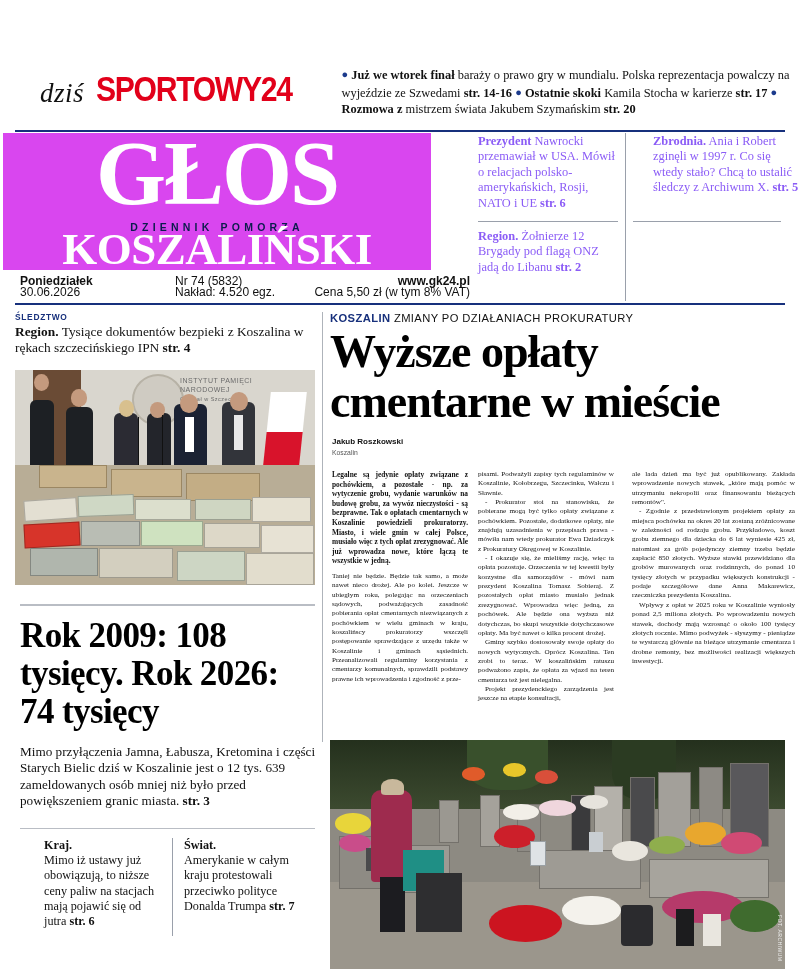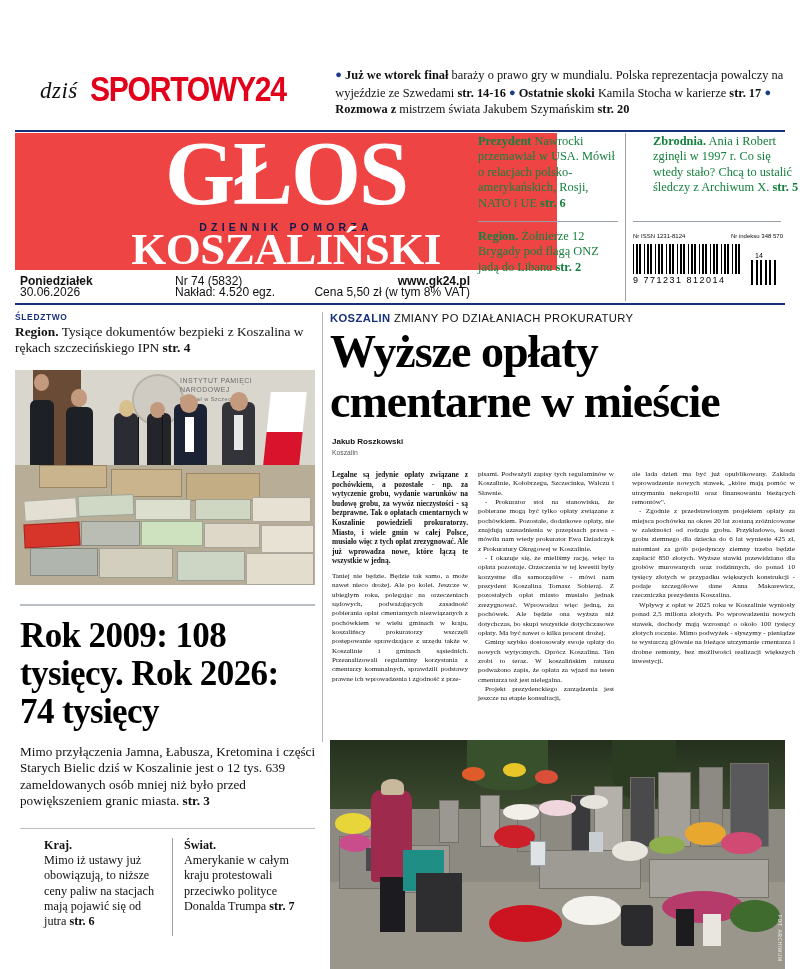--- a/index.html
+++ b/index.html
@@ -1,47 +1,47 @@
 <!DOCTYPE html>
 <html><head>
 <meta charset="utf-8">
 <style>
   html,body{margin:0;padding:0;background:#ffffff;}
   body{width:800px;height:969px;font-family:"Liberation Serif",serif;color:#000;overflow:hidden;position:relative;}
   .page{width:800px;height:969px;position:relative;}
 
   
   .topbanner{position:absolute;left:0;top:56px;width:800px;height:72px;display:flex;align-items:flex-start;}
-  .dzis{font-family:"Liberation Serif",serif;font-style:italic;font-size:23px;letter-spacing:.5px;margin-left:40px;margin-top:22px;color:#111;}
+  .dzis{font-family:"Liberation Serif",serif;font-style:italic;font-size:27px;letter-spacing:.5px;margin-left:40px;margin-top:22px;color:#111;}
   .sportowy{font-family:"Liberation Sans",sans-serif;font-weight:bold;font-size:35px;color:#e2001a;letter-spacing:-1.5px;margin-left:12px;margin-top:13px;
      transform:scaleX(.86);transform-origin:left top;}
   .sportlines{margin-left:18px;margin-top:10px;width:570px;font-size:12.4px;line-height:16.6px;color:#111;text-align:left;}
   .sportlines b{font-weight:bold;}
   .bullet{color:#1b3a8c;font-size:11px;vertical-align:1px;}
 
   
-  .masthead{position:absolute;left:15px;top:133px;width:542px;height:137px;background:#ef4444;}
+  .masthead{position:absolute;left:3px;top:133px;width:428px;height:137px;background:#d946ef;}
   .mh-inner{position:relative;width:100%;height:100%;}
   .glos{position:absolute;left:0;right:0;top:-4px;text-align:center;font-family:"Liberation Serif",serif;font-weight:bold;
         font-size:90px;line-height:90px;color:#fff;letter-spacing:-2px;}
   .dziennik{position:absolute;left:0;right:0;top:88px;text-align:center;font-family:"Liberation Sans",sans-serif;font-weight:bold;
         font-size:10.5px;letter-spacing:4.2px;color:#0b1c4d;}
   .koszalinski{position:absolute;left:0;right:0;top:94px;text-align:center;font-family:"Liberation Serif",serif;font-weight:bold;
         font-size:45px;line-height:45px;color:#fff;letter-spacing:-0.5px;}
   .mh-foot{position:absolute;left:15px;top:276px;width:455px;height:26px;font-family:"Liberation Sans",sans-serif;font-size:12px;line-height:11px;color:#111;}
   .mh-foot .c1{position:absolute;left:5px;top:0;}
   .mh-foot .c2{position:absolute;left:160px;top:0;}
   .mh-foot .c3{position:absolute;right:0;top:0;text-align:right;}
   .mh-foot b{font-weight:bold;}
   .rule-top{position:absolute;left:15px;top:130px;width:770px;height:2px;background:#17307c;}
   .rule-bot{position:absolute;left:15px;top:303px;width:770px;height:2px;background:#17307c;}
 
   
   .teasers{position:absolute;left:478px;top:133px;width:307px;height:170px;}
-  .tz{position:absolute;font-size:12.4px;line-height:15.4px;color:#15803d;}
+  .tz{position:absolute;font-size:12.4px;line-height:15.4px;color:#8b5cf6;}
   .tz b{font-weight:bold;}
   .t-prez{left:0;top:1px;width:140px;}
   .t-zbro{left:155px;top:1px;width:148px;margin-left:20px;}
   .t-reg{left:0;top:96px;width:140px;}
   .vdiv{position:absolute;left:147px;top:0px;width:1px;height:168px;background:#9aa0ab;}
   .hdiv1{position:absolute;left:0;top:88px;width:140px;height:1px;background:#9aa0ab;}
   .hdiv2{position:absolute;left:155px;top:88px;width:148px;height:1px;background:#9aa0ab;}
   .barcodewrap{position:absolute;left:155px;top:100px;width:150px;}
   .bc-labels{font-family:"Liberation Sans",sans-serif;font-size:6px;color:#111;display:flex;justify-content:space-between;}
   .bc-bars{margin-top:5px;height:30px;width:110px;
@@ -173,32 +173,20 @@
     </div>
 
     <div class="tz t-zbro">
       <b>Zbrodnia.</b><span> Ania i Robert zginęli w 1997 r. Co się wtedy stało? Chcą to ustalić śledczy z Archiwum X. </span><b>str. 5</b>
     </div>
 
     <div class="tz t-reg">
       <b>Region.</b><span> Żołnierze 12 Brygady pod flagą ONZ jadą do Libanu </span><b>str. 2</b>
     </div>
 
-    <div class="barcodewrap">
-      <div class="bc-labels">
-        <span>Nr ISSN 1231-8124</span>
-        <span>Nr indeksu 348 570</span>
-      </div>
-      <div style="position:relative;">
-        <div class="bc-bars"></div>
-        <div class="bc-bars2"></div>
-        <div class="bc-14">14</div>
-      </div>
-      <div class="bc-num">9 771231 812014</div>
-    </div>
   </div>
 
   <div class="rule-bot"></div>
 
   <div class="vsep-main"></div>
 
   <div class="leftcol">
     <div class="kicker">ŚLEDZTWO</div>
     <div class="ledtext">
       <b>Region.</b><span> Tysiące dokumentów bezpieki z Koszalina w rękach szczecińskiego IPN </span><b>str. 4</b>

